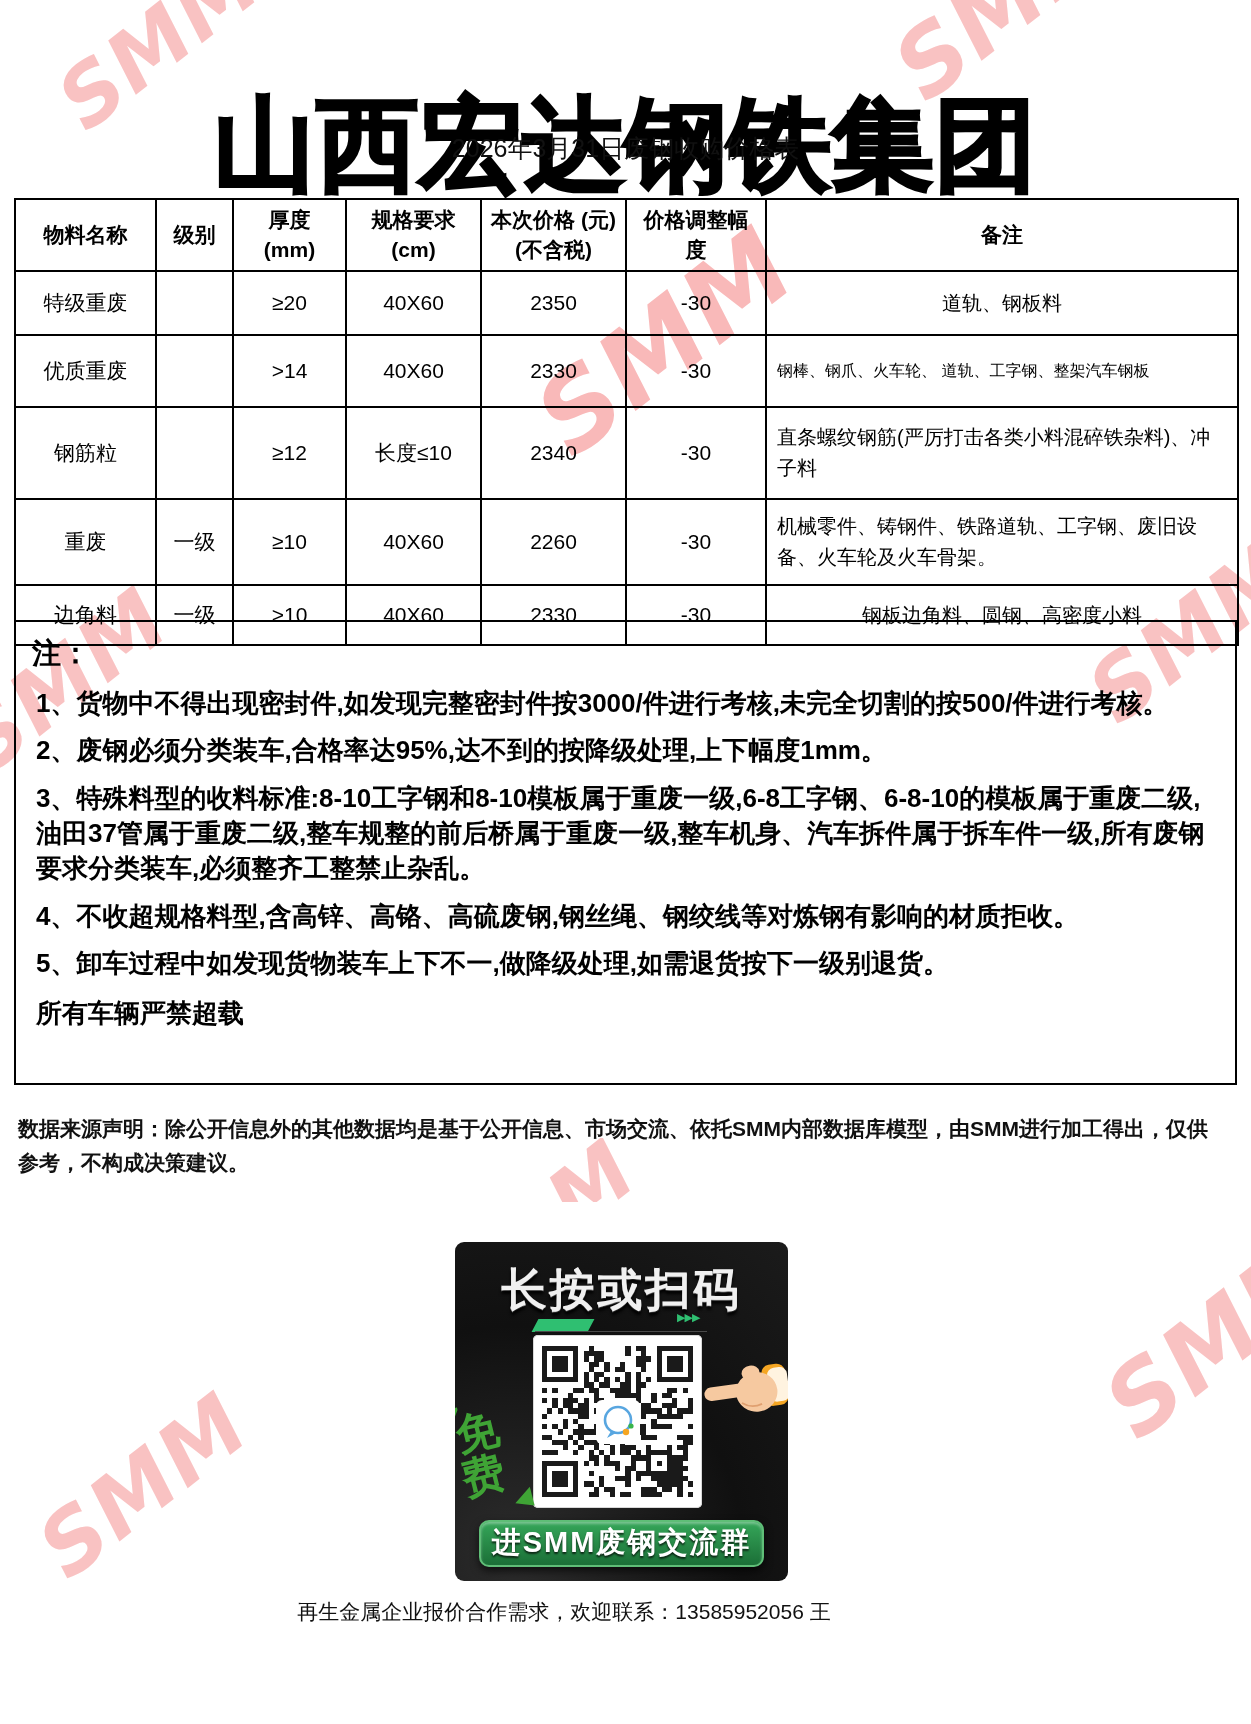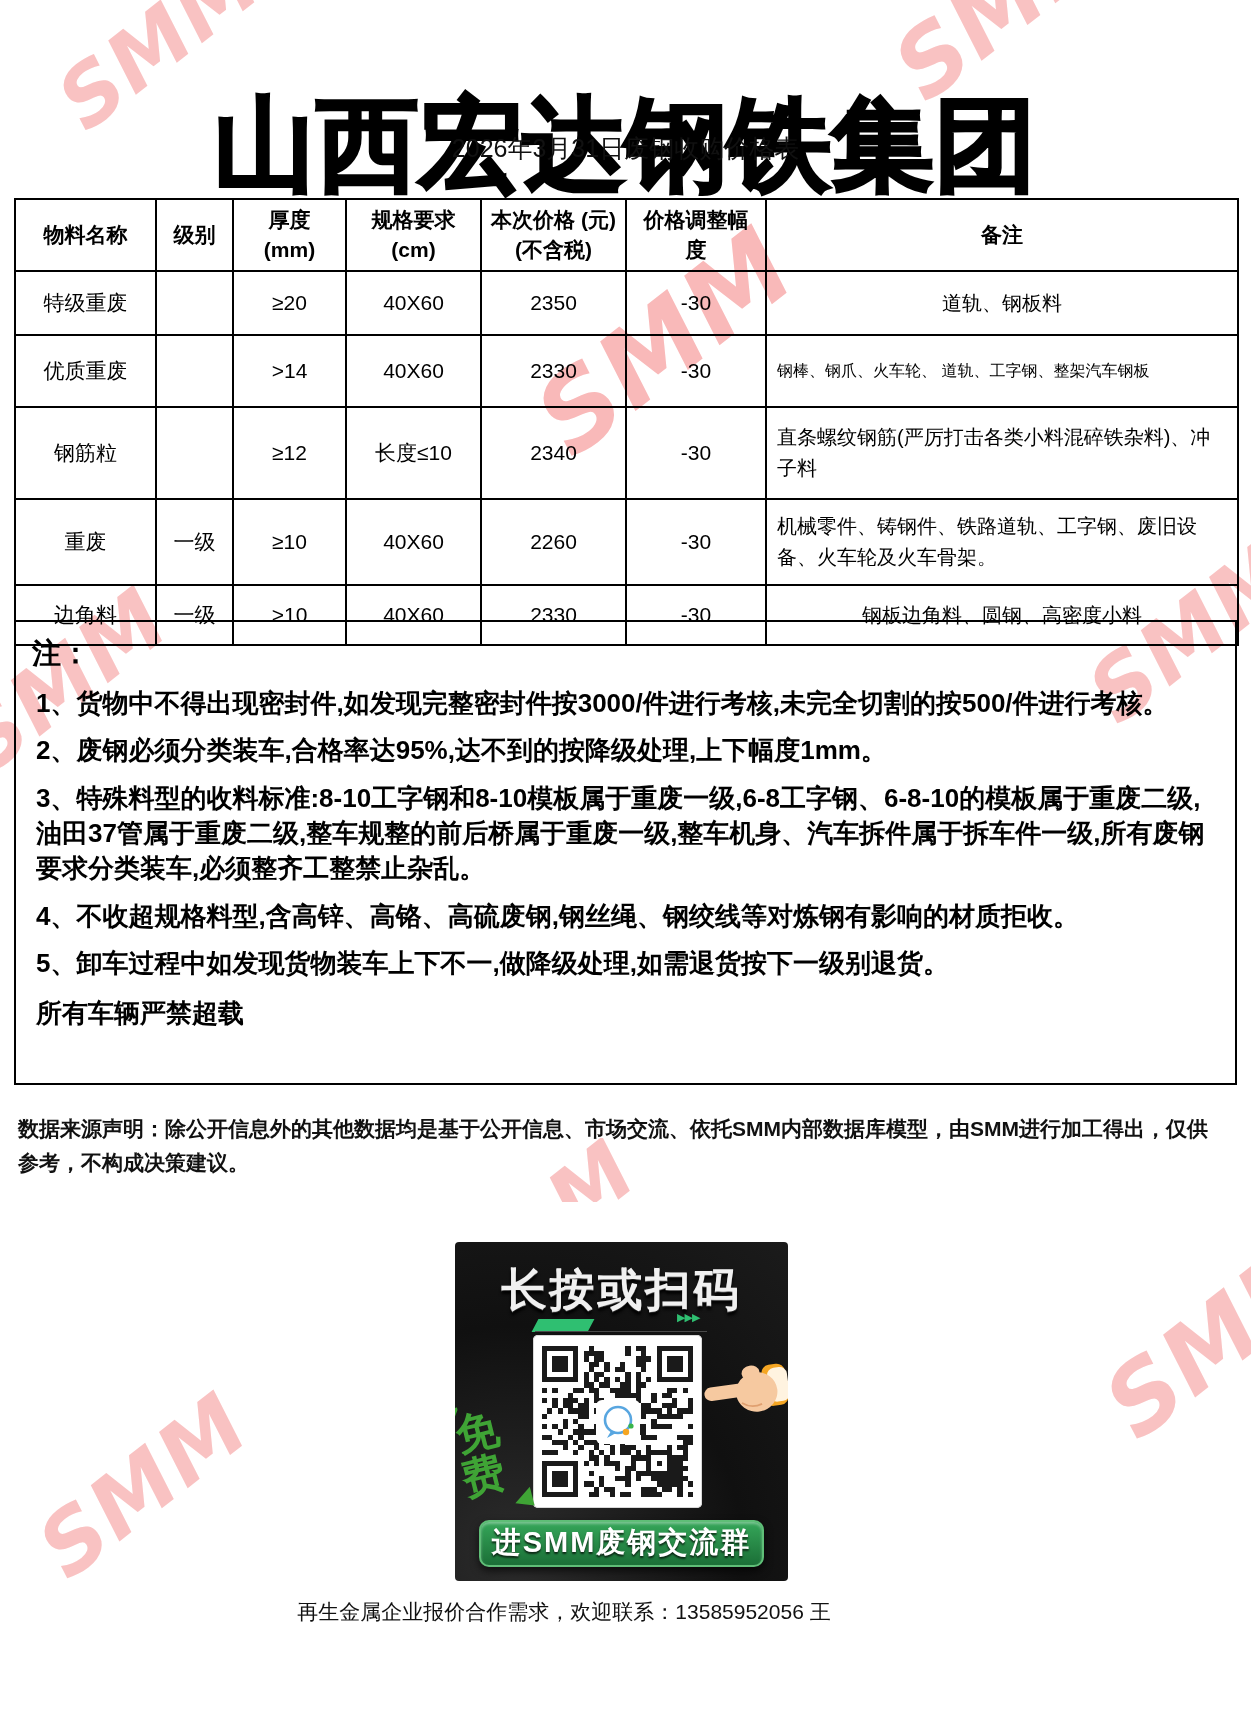--- a/index.html
+++ b/index.html
@@ -51,21 +51,21 @@
   .notes-warning{font-size:26px; font-weight:bold; margin:14px 0 0 4px;}
   
   .disclaimer{
     position:absolute; left:18px; top:1112px; width:1190px; z-index:1;
     font-size:21px; font-weight:bold; line-height:1.6; color:#111;
   }
   
   .qr-card{
     position:absolute; left:455px; top:1242px; width:333px; height:339px; z-index:1;
     background:radial-gradient(circle at 18% 92%, #2c2c2c, #101010 55%, #1b1b1b);
-    border-radius:4px; overflow:hidden;
+    border-radius:9px; overflow:hidden;
   }
   .qr-headline{
     position:absolute; top:18px; left:0; width:100%;
     text-align:center; font-size:45px; font-weight:900; letter-spacing:3px;
     color:#f0f0f0; text-shadow:0 4px 3px rgba(0,0,0,.95), 0 1px 0 #fff;
   }
   .qr-bar{position:absolute; left:80px; top:77px; width:56px; height:13px;
     background:#2fbf71; transform:skewX(-28deg);}
   .qr-frameline{position:absolute; left:80px; top:89px; width:172px; height:1px; background:#4a4a4a;}
   .qr-arrows{position:absolute; left:222px; top:69px; font-size:11px; color:#2fbf71; letter-spacing:-1px;}

